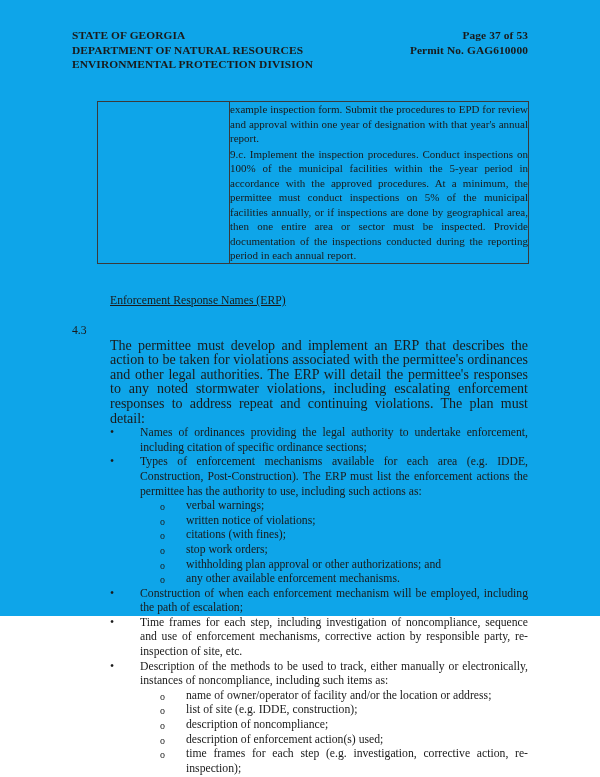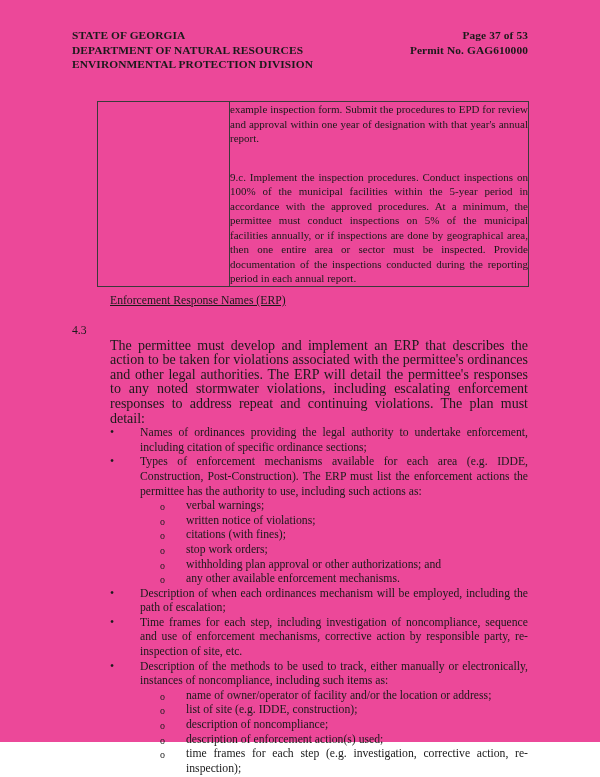--- a/index.html
+++ b/index.html
@@ -13,22 +13,22 @@
     position: relative;
     font-family: "Liberation Serif", "DejaVu Serif", serif;
     color: #1a1a1a;
     overflow: hidden;
   }
 
   .page {
     position: absolute;
     left: 0; top: 0;
     width: 600px;
-    height: 742px;
-    background: #ec4899;
+    height: 616px;
+    background: #0ea5e9;
   }
 
   
   .doc-header {
     position: absolute;
     left: 72px;
     top: 28px;
     width: 456px;
     display: flex;
     justify-content: space-between;
@@ -73,21 +73,21 @@
   }
   td.col-text p {
     margin: 0;
     font-size: 11px;
     line-height: 14.5px;
     text-align: justify;
     text-align-last: left;
     hyphens: none;
   }
   td.col-text p + p {
-    margin-top: 24px;
+    margin-top: 1px;
   }
 
   
   .body-block {
     position: absolute;
     left: 72px;
     top: 294px;
     width: 456px;
     font-size: 11.7px;
     line-height: 14.6px;
@@ -241,21 +241,21 @@
       </li>
       <li class="nojust">
         <span class="obullet">o</span>
         <span>any other available enforcement mechanisms.</span>
       </li>
     </ul>
 
     <ul class="lvl1">
       <li>
         <span class="bullet">•</span>
-        <span>Description of when each ordinances mechanism will be employed, including the path of escalation;</span>
+        <span>Construction of when each enforcement mechanism will be employed, including the path of escalation;</span>
       </li>
       <li>
         <span class="bullet">•</span>
         <span>Time frames for each step, including investigation of noncompliance, sequence and use of enforcement mechanisms, corrective action by responsible party, re-inspection of site, etc.</span>
       </li>
       <li>
         <span class="bullet">•</span>
         <span>Description of the methods to be used to track, either manually or electronically, instances of noncompliance, including such items as:</span>
       </li>
     </ul>

